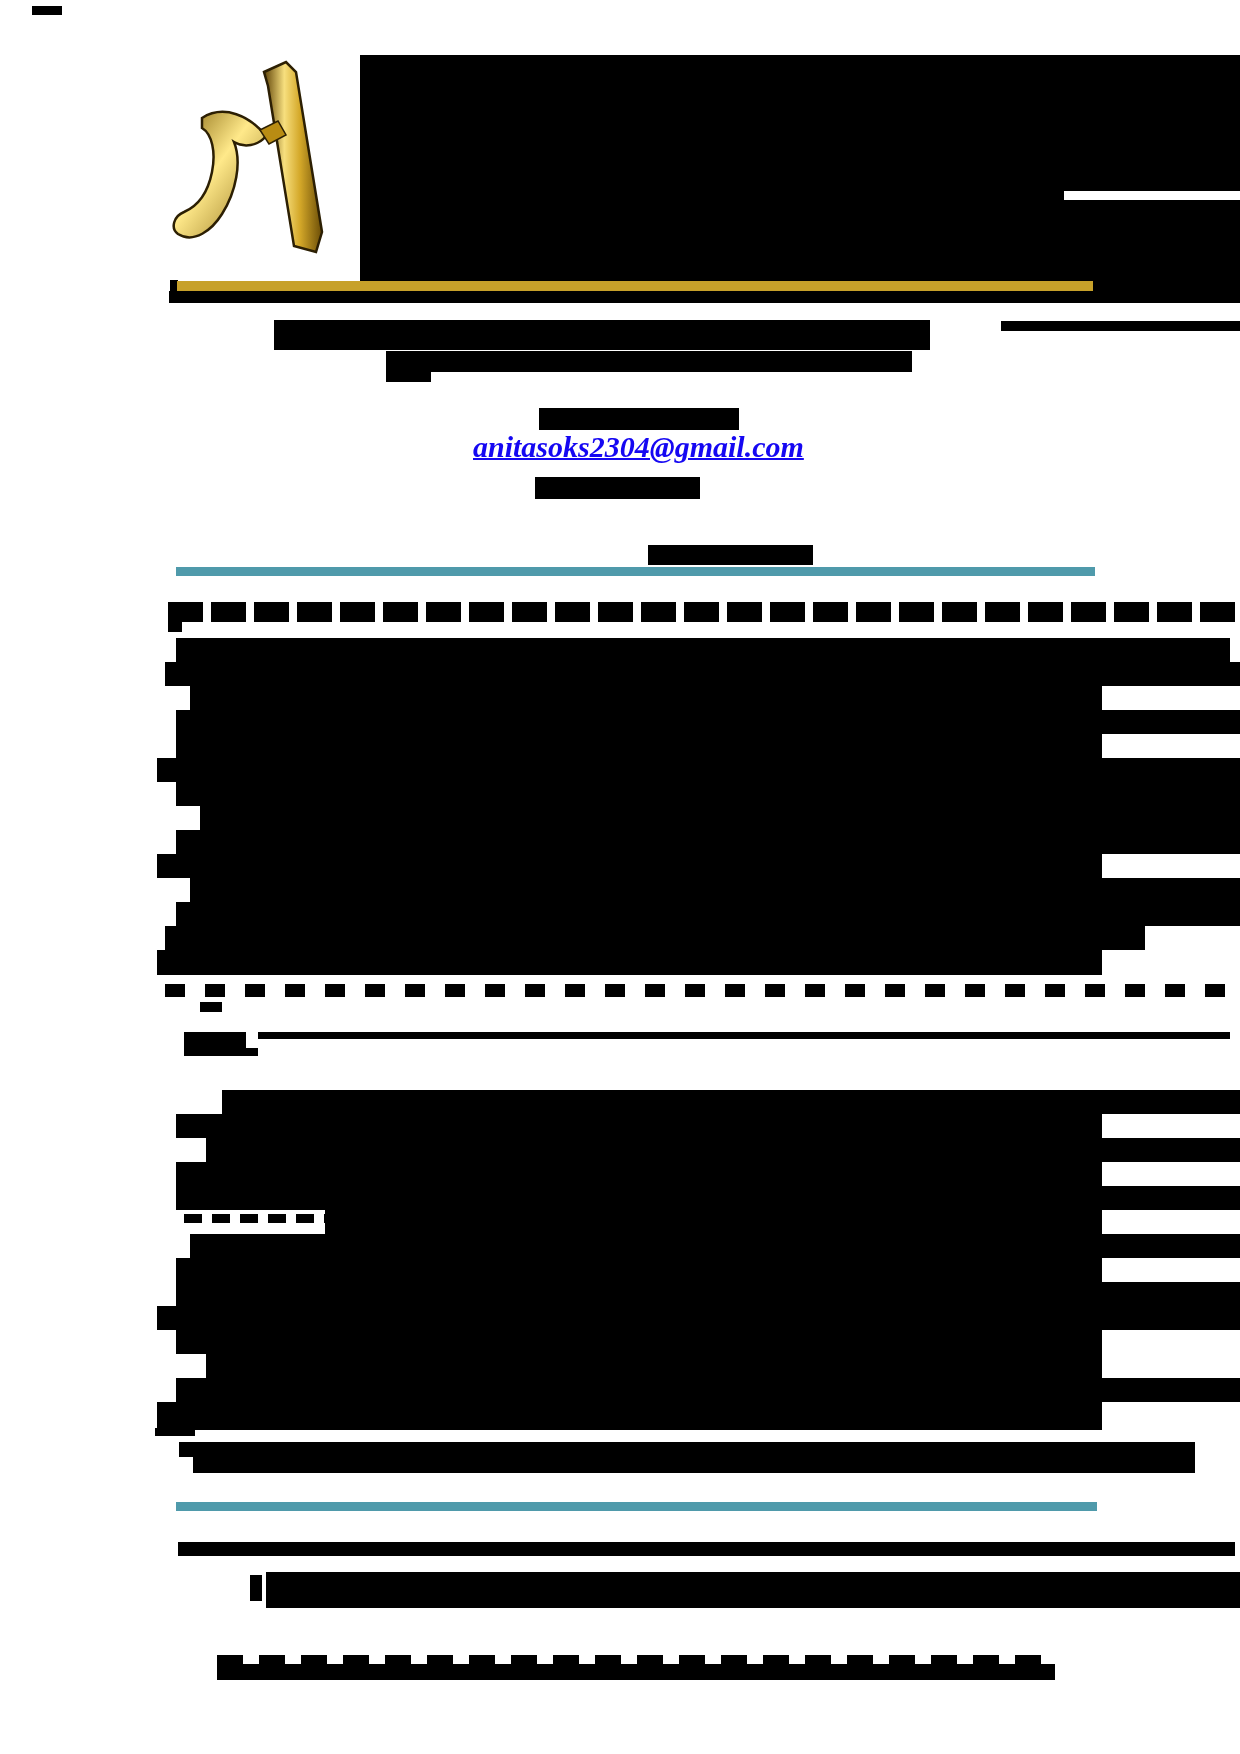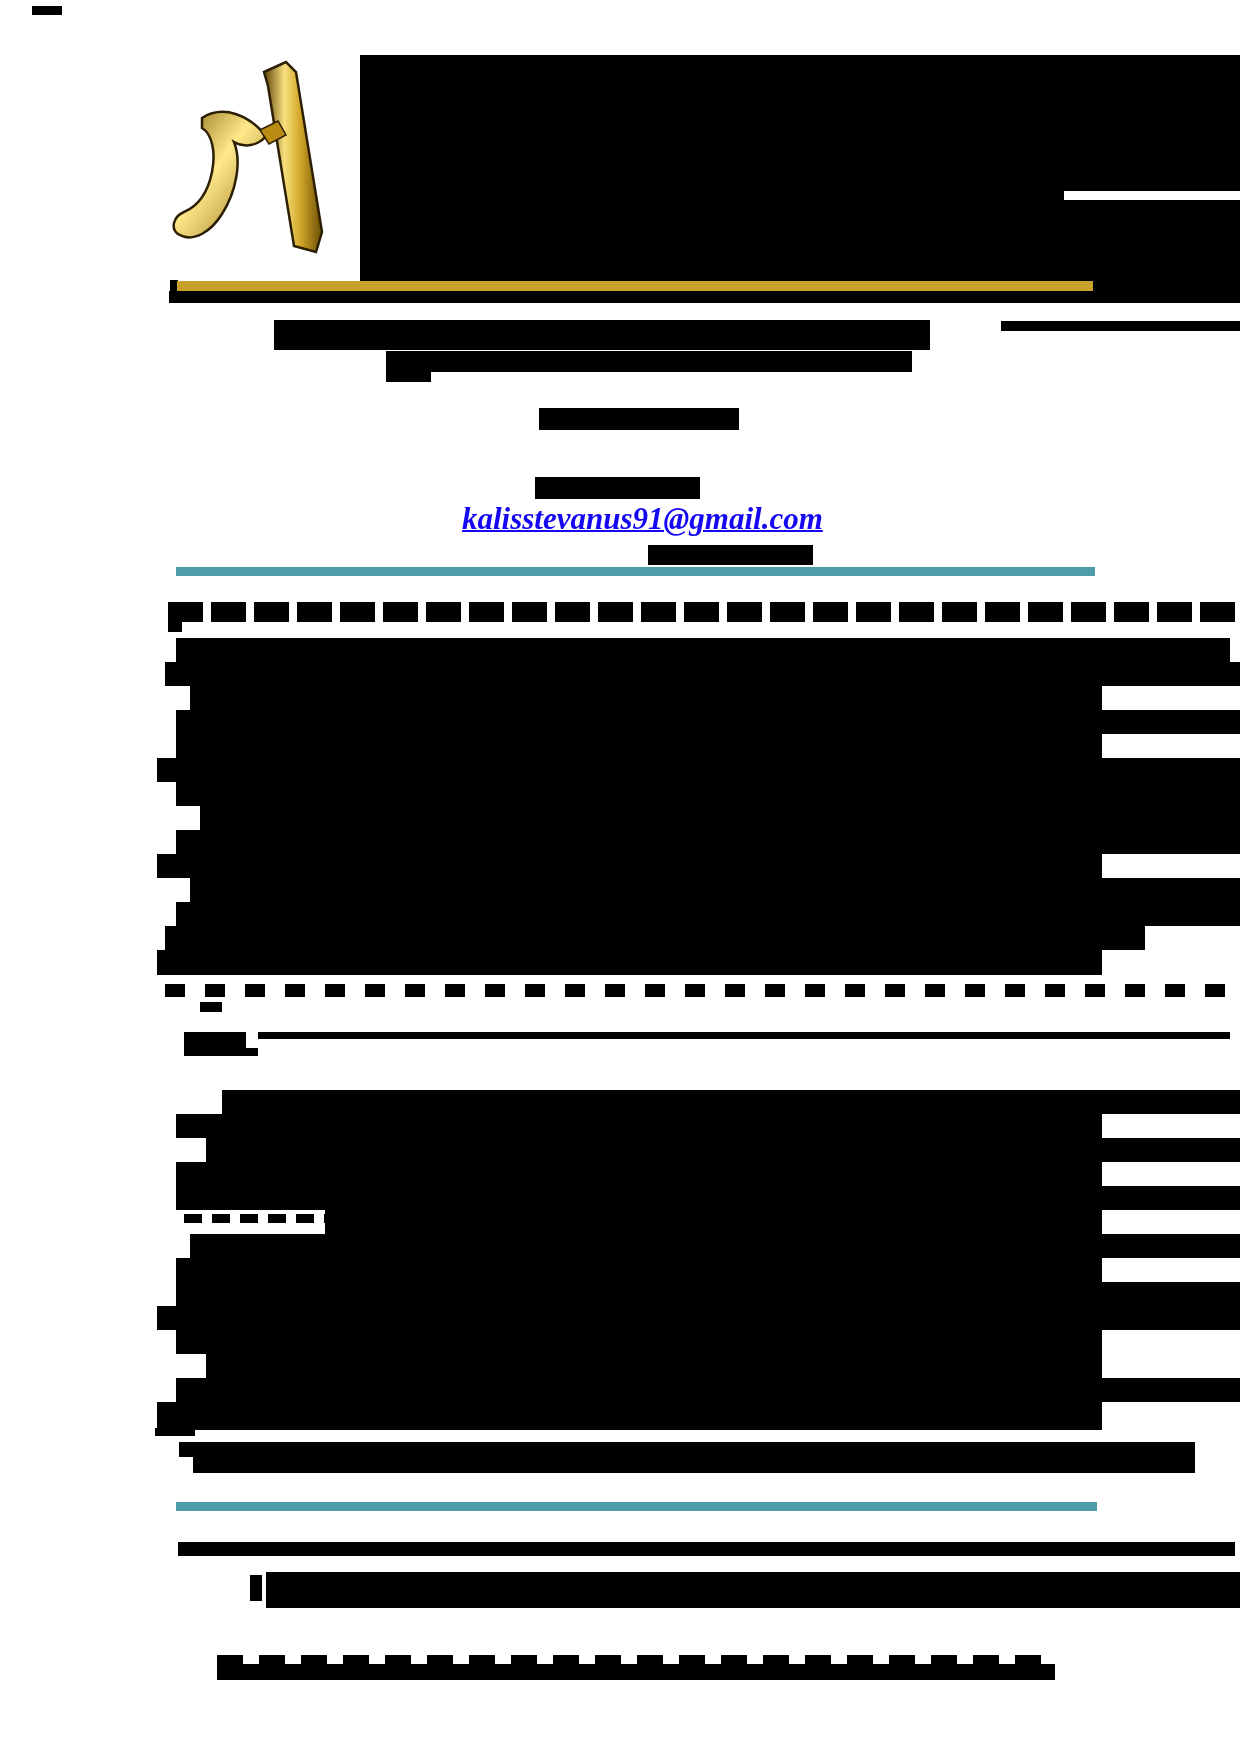--- a/index.html
+++ b/index.html
@@ -201,15 +201,15 @@
       <path d="M30,60 C52,46 78,58 94,78 C86,88 72,90 62,84
                C70,104 64,134 50,156 C40,172 22,186 6,176
                C-2,170 2,158 12,154 C26,148 36,134 40,114
                C44,94 40,76 30,70 Z" fill="url(#gldB)" stroke="#2c1f03" stroke-width="2.5"></path>
 
       <path d="M88,72 L106,63 L114,77 L97,86 Z" fill="#b98c13" stroke="#2c1f03" stroke-width="1.5"></path>
     </svg>
   </div>
 
 
-  <a id="email2" class="email" href="#">kalisstevanus91@gmail.com</a>
+  <a id="email1" class="email" href="#">anitasoks2304@gmail.com</a>
 
 </div>
 
 </body></html>

